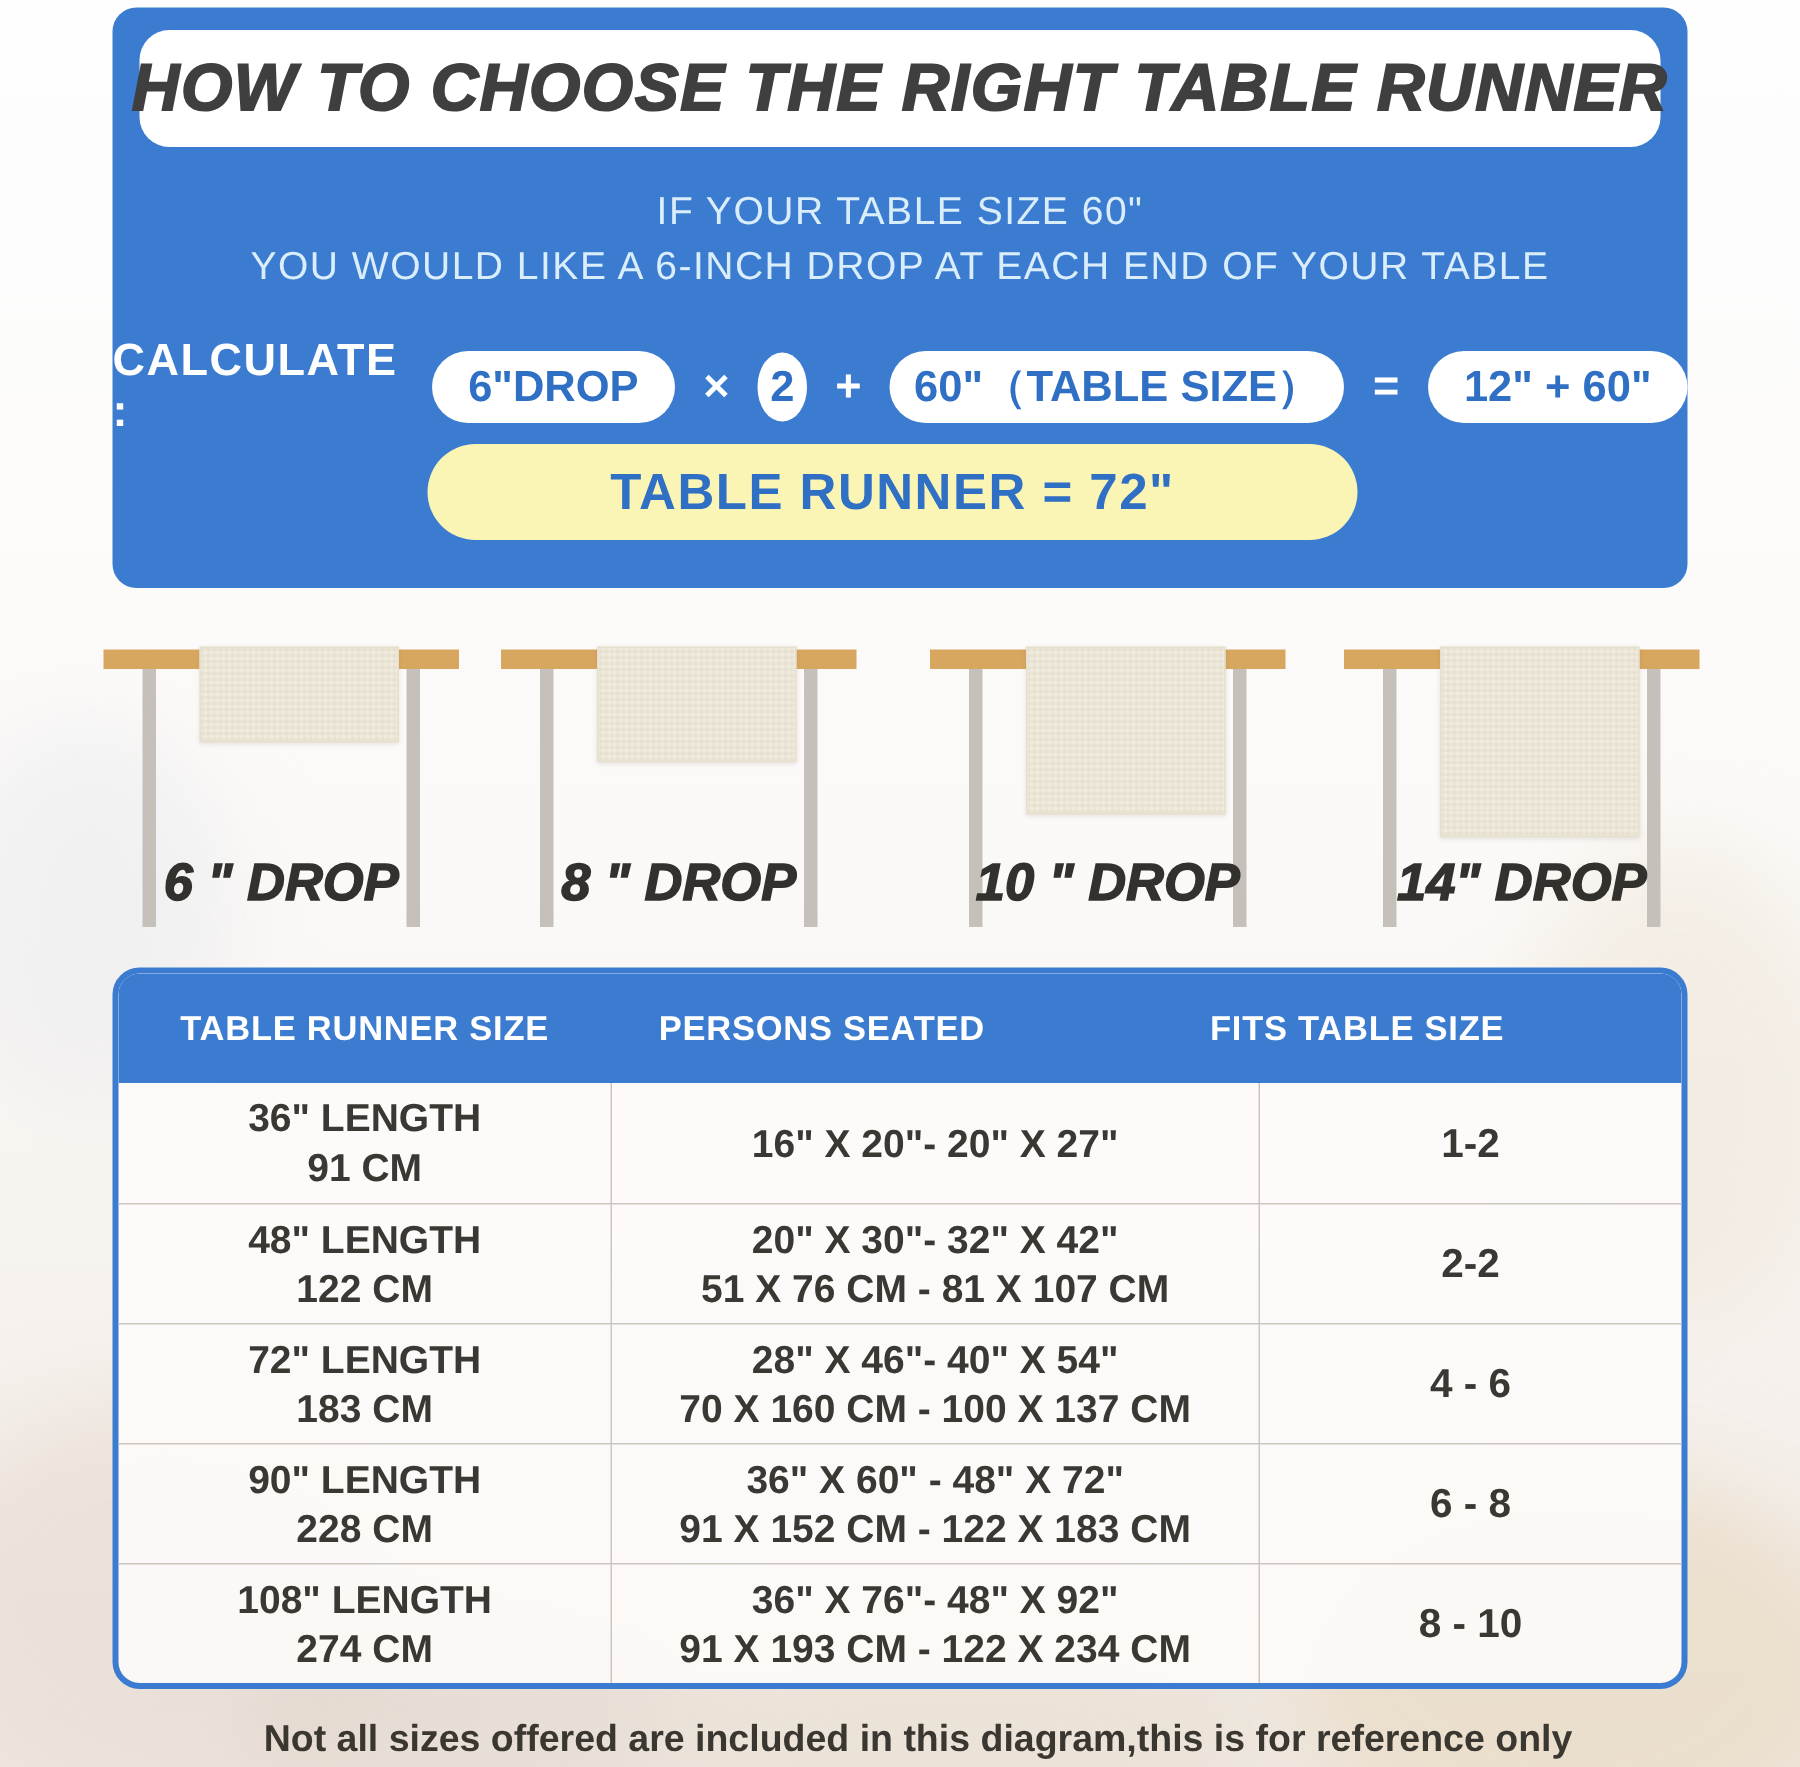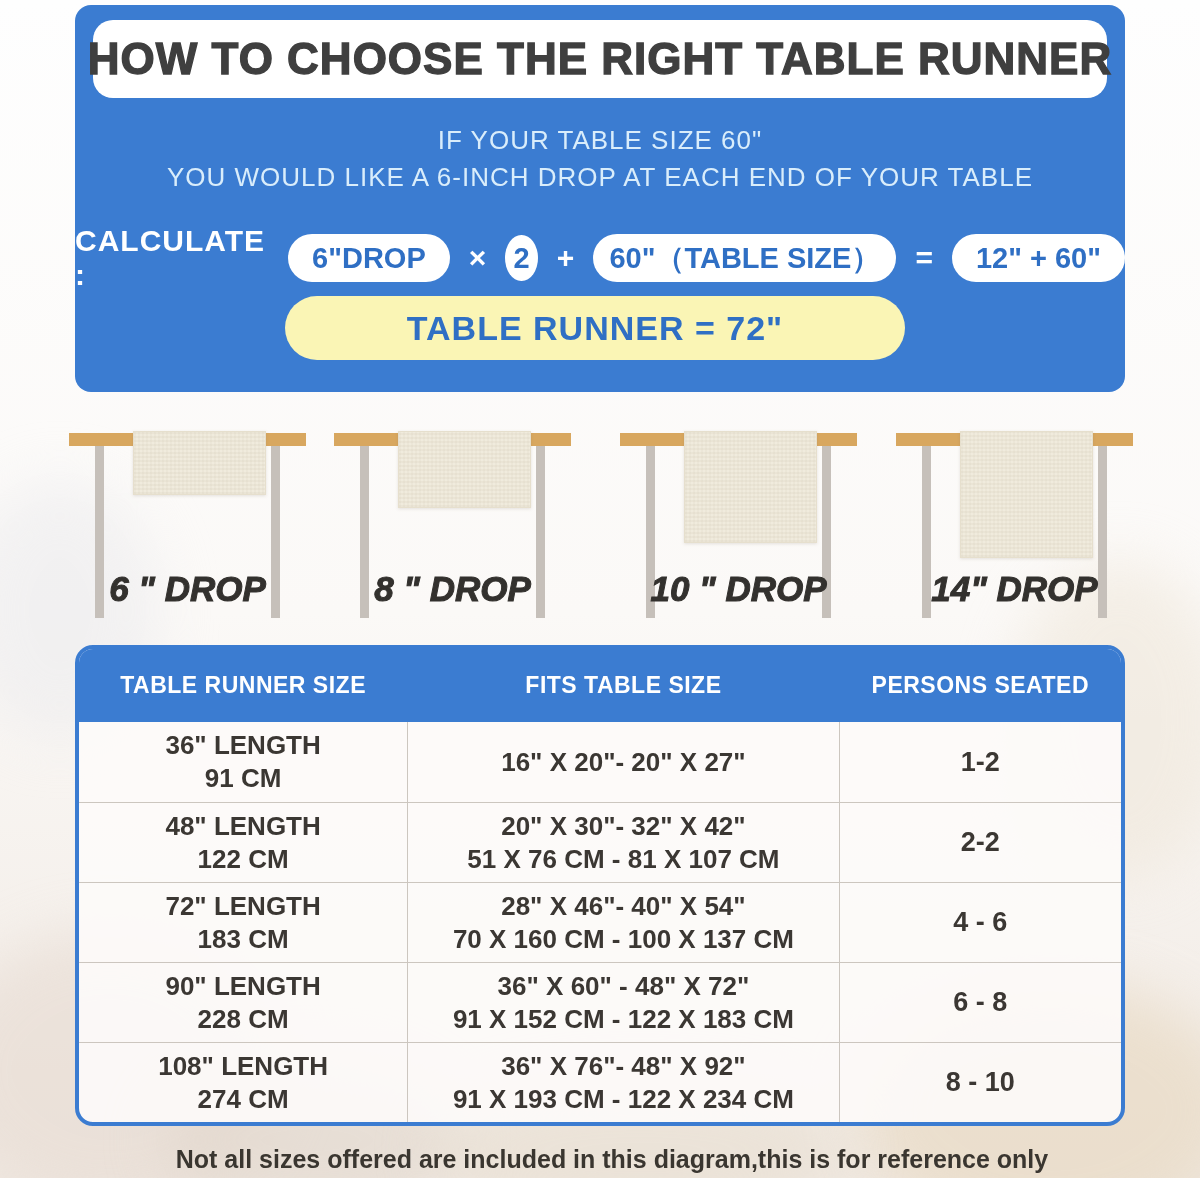--- a/index.html
+++ b/index.html
@@ -14,21 +14,21 @@
   .b3{right:-40px;top:980px;width:380px;height:260px;background:#e8d9c2;opacity:.65;}
   .b4{right:-30px;top:560px;width:220px;height:320px;background:#efe7da;opacity:.6;}
   .b5{left:430px;top:1080px;width:420px;height:140px;background:#e6dccd;opacity:.5;}
   .b6{left:-40px;top:480px;width:200px;height:260px;background:#e9e9ec;opacity:.5;}
 
   
   .top-panel{position:absolute;left:75px;top:5px;width:1050px;height:387px;
              background:var(--blue,#3b7cd1);border-radius:16px;}
   .title-banner{position:absolute;left:18px;top:15px;width:1014px;height:78px;
                 background:#ffffff;border-radius:20px;display:flex;align-items:center;justify-content:center;}
-  .title-banner h1{margin:16px;font-size:44px;font-weight:bold;
+  .title-banner h1{margin:16px;font-size:44px;font-weight:bold;font-style:italic;
                    color:var(--title_text,#3f3f3f);letter-spacing:1px;white-space:nowrap;
                    -webkit-text-stroke:1.3px var(--title_text,#3f3f3f);}
   .subtitle{position:absolute;left:0;width:100%;margin:0;text-align:center;
             color:var(--subtitle_text,#d9edfb);font-size:26px;font-weight:normal;letter-spacing:1px;}
   .sub1{top:120px;}
   .sub2{top:157px;}
   .formula-row{position:absolute;left:0;top:229px;width:100%;height:48px;
                display:flex;align-items:center;justify-content:center;gap:19px;}
   .calc-label{color:#ffffff;font-size:30px;font-weight:bold;letter-spacing:1px;margin-right:4px;}
   .pill{background:#ffffff;color:var(--pill_text,#2f6fc4);font-weight:bold;font-size:29px;
@@ -140,22 +140,22 @@
       <div class="leg left"></div>
       <div class="leg right"></div>
       <div class="runner" style="height: 127px;"></div>
       <div class="drop-label">14" DROP</div>
     </div>
   </section>
 
   <section class="size-table">
     <div class="thead">
       <div class="th c1">TABLE RUNNER SIZE</div>
+      <div class="th c3">PERSONS SEATED</div>
       <div class="th c2">FITS TABLE SIZE</div>
-      <div class="th c3">PERSONS SEATED</div>
     </div>
 
     <div class="t-row">
       <div class="cell c1">
         <div>36" LENGTH</div>
         <div>91 CM</div>
       </div>
       <div class="cell c2">
         <div>16" X 20"- 20" X 27"</div>
       </div>

